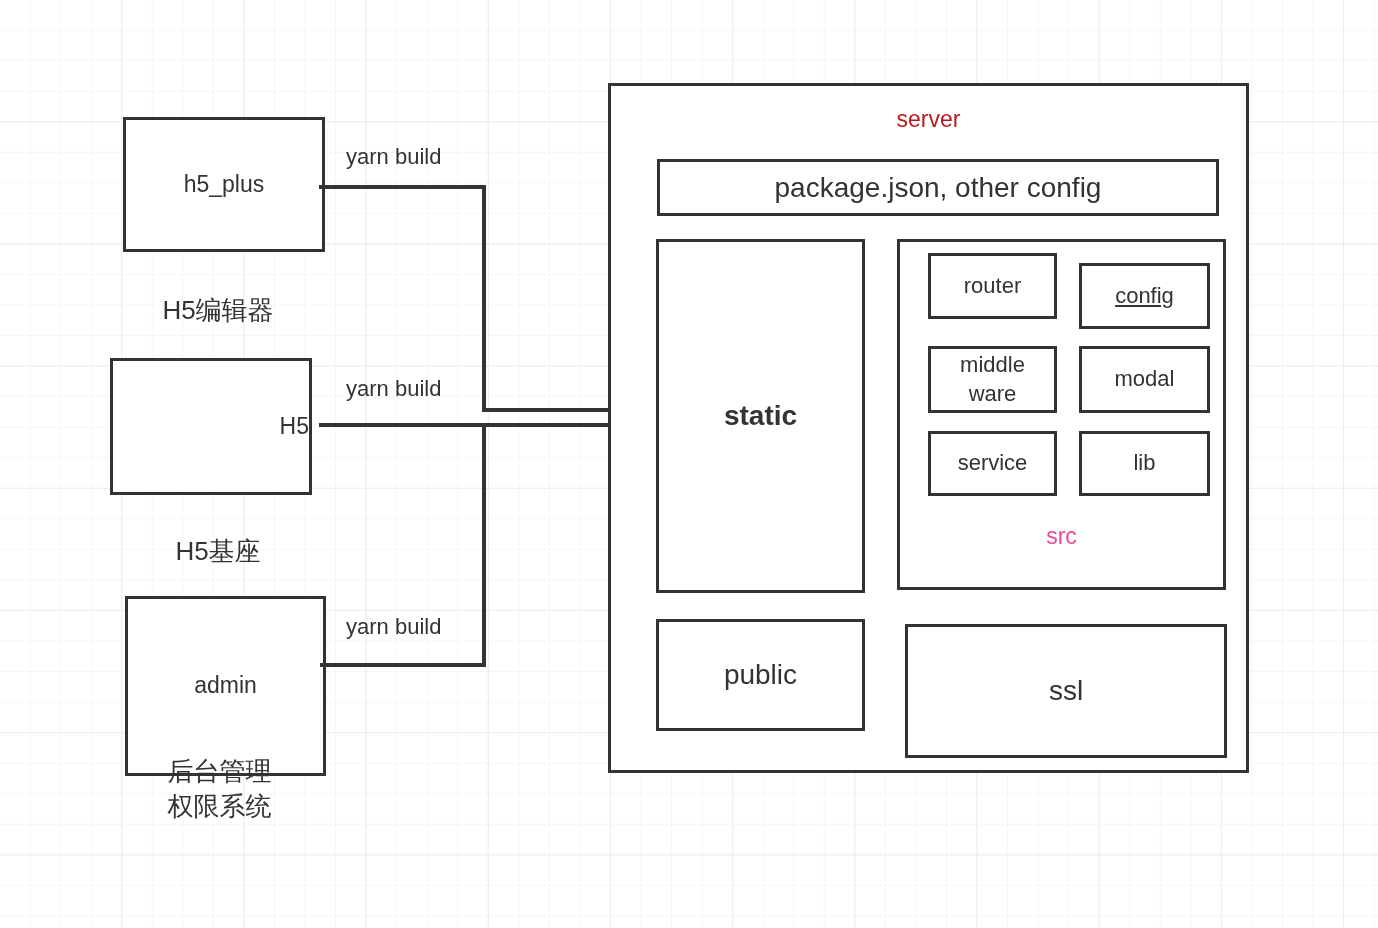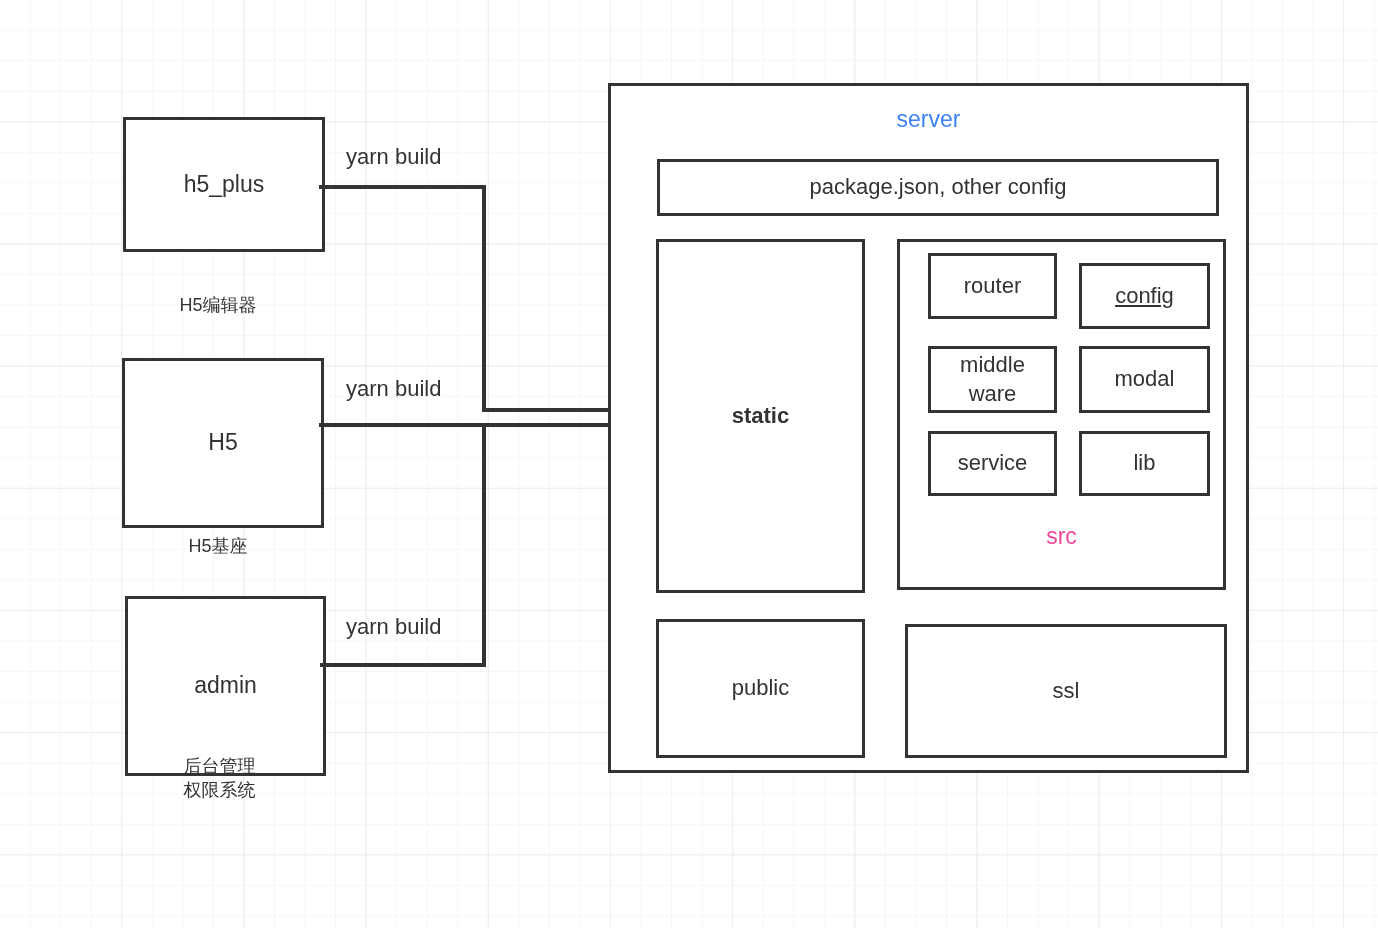--- a/index.html
+++ b/index.html
@@ -69,24 +69,24 @@
     width: 641px;
     height: 690px;
   }
   #server-title {
     position: absolute;
     top: 20px;
     left: 0;
     width: 100%;
     text-align: center;
     font-size: 23px;
-    color: #3b82f6;
-  }
-
-  .inner-box { font-size: 22px; }
+    color: #b91c1c;
+  }
+
+  .inner-box { font-size: 28px; }
   .sub-box { font-size: 22px; }
 
   #src-label {
     position: absolute;
     left: 0;
     width: 100%;
     text-align: center;
     font-size: 23px;
     color: #ec4899;
   }
@@ -101,33 +101,33 @@
     pointer-events: none;
   }
 
   .edge-label {
     position: absolute;
     font-size: 22px;
     color: #333333;
     white-space: nowrap;
   }
 
-  .caption { font-size: 18px; }
+  .caption { font-size: 26px; }
 </style>
 </head>
 <body>
 
 <div id="canvas">
 
   <div class="box app-box" style="left:117px; top:117px; width:202px; height:135px;">
     <span>h5_plus</span>
   </div>
   <div class="label-free caption" style="left:117px; top:293px; width:202px;">H5编辑器</div>
 
-  <div class="box app-box" style="left:116px; top:358px; width:202px; height:170px;">
+  <div class="box app-box" style="left:104px; top:358px; width:202px; height:137px;justify-content:flex-end;">
     <span>H5</span>
   </div>
   <div class="label-free caption" style="left:117px; top:534px; width:202px;">H5基座</div>
 
   <div class="box app-box" style="left:119px; top:596px; width:201px; height:180px;">
     <span>admin</span>
   </div>
   <div class="label-free caption" style="left:119px; top:754px; width:201px;">后台管理
 权限系统</div>
 
@@ -181,21 +181,21 @@
       <div class="box sub-box" style="left:22px; top:189px; width:129px; height:65px;">
         <span>service</span>
       </div>
       <div class="box sub-box" style="left:173px; top:189px; width:131px; height:65px;">
         <span>lib</span>
       </div>
 
       <div id="src-label" style="top:280px;">src</div>
     </div>
 
-    <div class="box inner-box" style="left:39px; top:533px; width:209px; height:139px;">
+    <div class="box inner-box" style="left:39px; top:533px; width:209px; height:112px;">
       <span>public</span>
     </div>
 
     <div class="box inner-box" style="left:288px; top:538px; width:322px; height:134px;">
       <span>ssl</span>
     </div>
   </div>
 
 
 </div>

